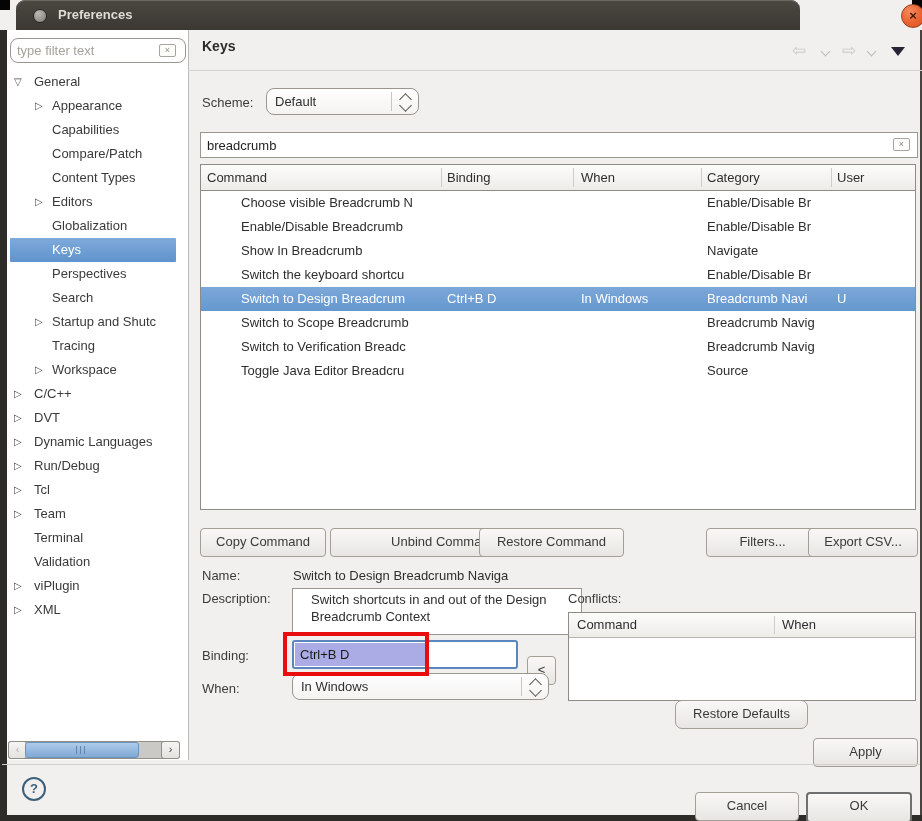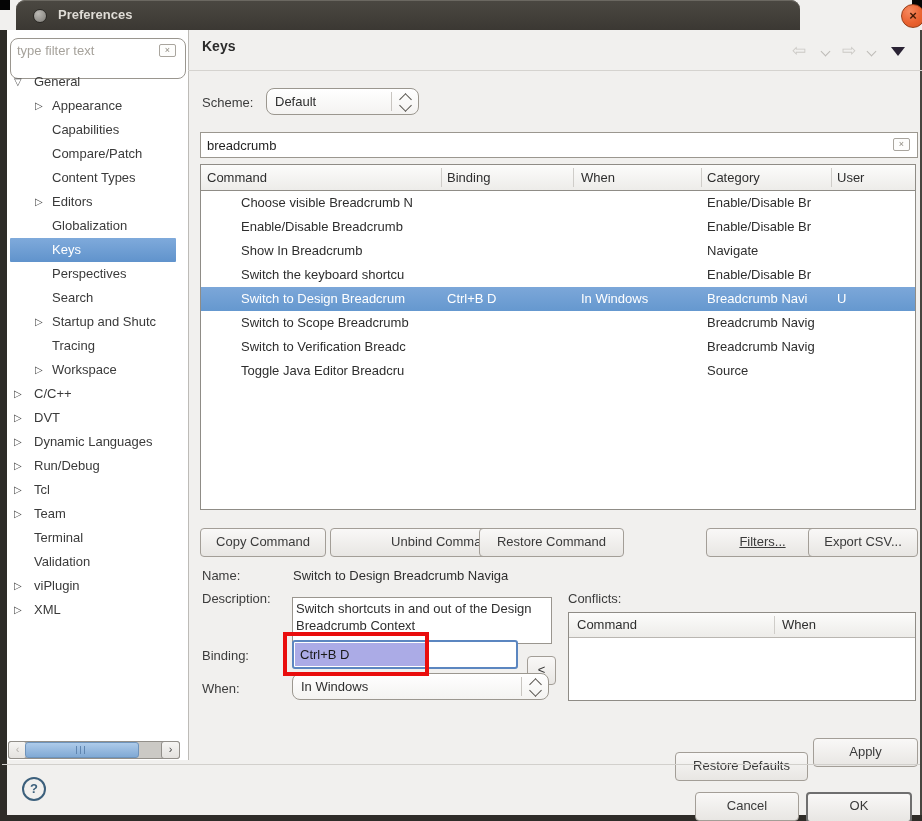--- a/index.html
+++ b/index.html
@@ -17,21 +17,21 @@
   .title-text{position:absolute;left:42px;top:0;line-height:30px;font-weight:bold;color:#DFDCD6;font-size:13px;}
   .close-btn{position:absolute;left:885px;top:4px;width:22px;height:22px;border-radius:50%;
     background:radial-gradient(circle at 35% 28%,#F68A60,#EA6230 55%,#D85320);
     border:1px solid #97401C;color:#441A06;text-align:center;line-height:21px;font-weight:bold;font-size:13px;}
   .frame-left{position:absolute;left:0;top:30px;width:7px;height:791px;background:#2E2C28;}
   .frame-right{position:absolute;left:920px;top:30px;width:2px;height:791px;background:#47443F;}
   .frame-bottom{position:absolute;left:0;top:815px;width:922px;height:6px;background:#2E2C28;}
   
   .sidebar{position:absolute;left:7px;top:30px;width:181px;height:730px;background:#FFFFFF;border-right:1px solid #BDBBB7;}
   .filter-input{position:absolute;left:10px;top:38px;width:150px;height:23px;border:1px solid #9A968F;border-radius:8px;
-    background:#FFF;font-family:"Liberation Sans",sans-serif;font-size:13px;color:#444;padding:0 18px 16px 6px;outline:none;}
+    background:#FFF;font-family:"Liberation Sans",sans-serif;font-size:13px;color:#444;padding:0 18px 0 6px;outline:none;}
   .filter-input::placeholder{color:#A6A29B;}
   .mini-clear{position:absolute;width:15px;height:11px;border:1px solid #A9A59E;border-radius:2px;color:#8D897F;
     font-size:9px;line-height:10px;text-align:center;background:#FDFDFC;}
   .filter-clear{left:159px;top:44px;}
   .search-clear{left:893px;top:138px;}
   .titem{position:absolute;left:8px;width:178px;height:24px;cursor:default;}
   .titem .tlabel{position:absolute;top:0;line-height:24px;white-space:nowrap;color:#3A3A3A;}
   .titem .exp{position:absolute;top:0;line-height:24px;font-size:10px;color:#4A4A4A;}
   .titem.lvl0 .exp{left:6px}.titem.lvl0 .tlabel{left:26px}
   .titem.lvl1 .exp{left:27px}.titem.lvl1 .tlabel{left:44px}
@@ -87,31 +87,31 @@
   .c-user{left:636px;width:74px;}
   .trow.sel{background:linear-gradient(#7CA7D9,#6598CF);}
   .trow.sel .cell{color:#FFFFFF;}
   
   .btn{position:absolute;background:linear-gradient(#F9F8F7,#E8E6E3);border:1px solid #A39E97;border-radius:4px;
     text-align:center;color:#3A3A3A;font-size:13px;margin-top:16px;}
   .btn .blabel{line-height:25px;}
   .b-copy{left:200px;top:512px;width:124px;height:27px;}
   .b-unbind{left:330px;top:512px;width:143px;height:27px;padding-left:41px;}
   .b-restorecmd{left:479px;top:512px;width:143px;height:27px;}
-  .b-filters{left:706px;top:512px;width:111px;height:27px;text-decoration:underline;}
+  .b-filters{left:706px;top:512px;width:111px;height:27px;}
   .b-export{left:808px;top:512px;width:108px;height:27px;}
-  .b-restoredef{left:675px;top:736px;width:131px;height:27px;}
+  .b-restoredef{left:675px;top:684px;width:131px;height:27px;border-radius:7px;}
   .b-apply{left:813px;top:722px;width:103px;height:27px;}
   .b-cancel{left:695px;top:776px;width:102px;height:27px;}
   .b-ok{left:806px;top:776px;width:102px;height:27px;border:2px solid #6F6F6F;}
   .b-ok .blabel{line-height:23px;}
   
   .name-value{position:absolute;left:293px;top:568px;white-space:nowrap;color:#2E2E2E;}
   .desc-box{position:absolute;left:292px;top:588px;width:252px;height:41px;background:#FFF;border:1px solid #9A968F;
-    padding:2px 3px;line-height:17px;color:#2E2E2E;overflow:hidden;margin-top:9px;}
+    padding:2px 18px;line-height:17px;color:#2E2E2E;overflow:hidden;}
   .red-box{position:absolute;left:283px;top:632px;width:138px;height:36px;border:4px solid #E90D0D;z-index:5;}
   .binding-input{position:absolute;left:292px;top:640px;width:222px;height:25px;background:#FFF;
     border:2px solid #5B86C0;border-radius:3px;}
   .binding-sel{position:absolute;left:1px;top:1px;width:128px;height:23px;background:#ABABE6;
     line-height:23px;padding-left:5px;color:#1A1A1A;white-space:nowrap;}
   .capture-btn{left:527px;top:640px;width:27px;height:27px;}
   .capture-btn .blabel{line-height:25px;font-size:13px;color:#333;}
   
   .conflicts-table{position:absolute;left:568px;top:612px;width:348px;height:89px;background:#FFF;border:1px solid #8F8C86;box-sizing:border-box;}
   .chead{position:absolute;left:0;top:0;width:100%;height:24px;background:linear-gradient(#FCFCFB,#EDECE9);border-bottom:1px solid #B9B6B1;}

